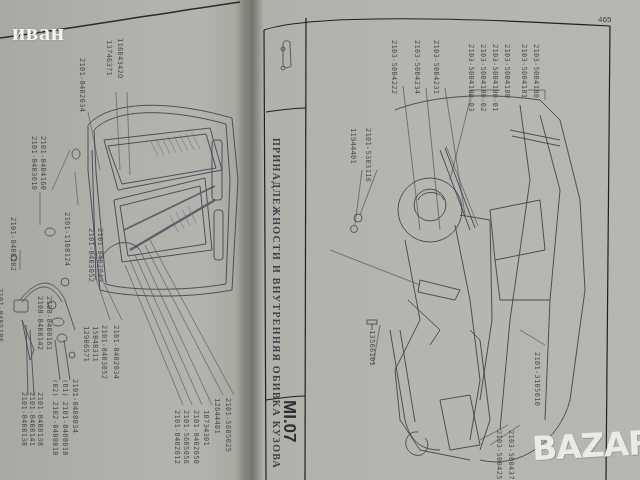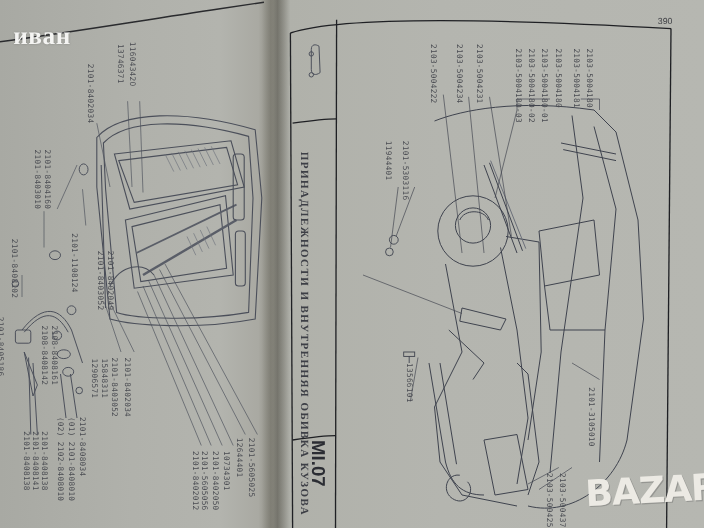--- a/index.html
+++ b/index.html
@@ -212,17 +212,17 @@
   <span class="lbl" style="left:398px; top:40px;">2103-5004222</span>
   <span class="lbl" style="left:372px; top:128px;">2101-5303116</span>
   <span class="lbl" style="left:357px; top:128px;">11944401</span>
   <span class="lbl" style="left:376px; top:330px;">13566101</span>
   <span class="lbl" style="left:541px; top:352px;">2101-3105010</span>
   <span class="lbl" style="left:515px; top:430px;">2103-5004370</span>
   <span class="lbl" style="left:503px; top:430px;">2103-5004252</span>
 
   <div class="title-vert">ПРИНАДЛЕЖНОСТИ И ВНУТРЕННЯЯ ОБИВКА КУЗОВА</div>
   <div class="code-vert">MI.07</div>
-  <div class="pagenum">390</div>
+  <div class="pagenum">465</div>
 
   <div class="watermark">иван</div>
   <div class="bazar">BAZAR</div>
 </div>
 
 </body></html>

